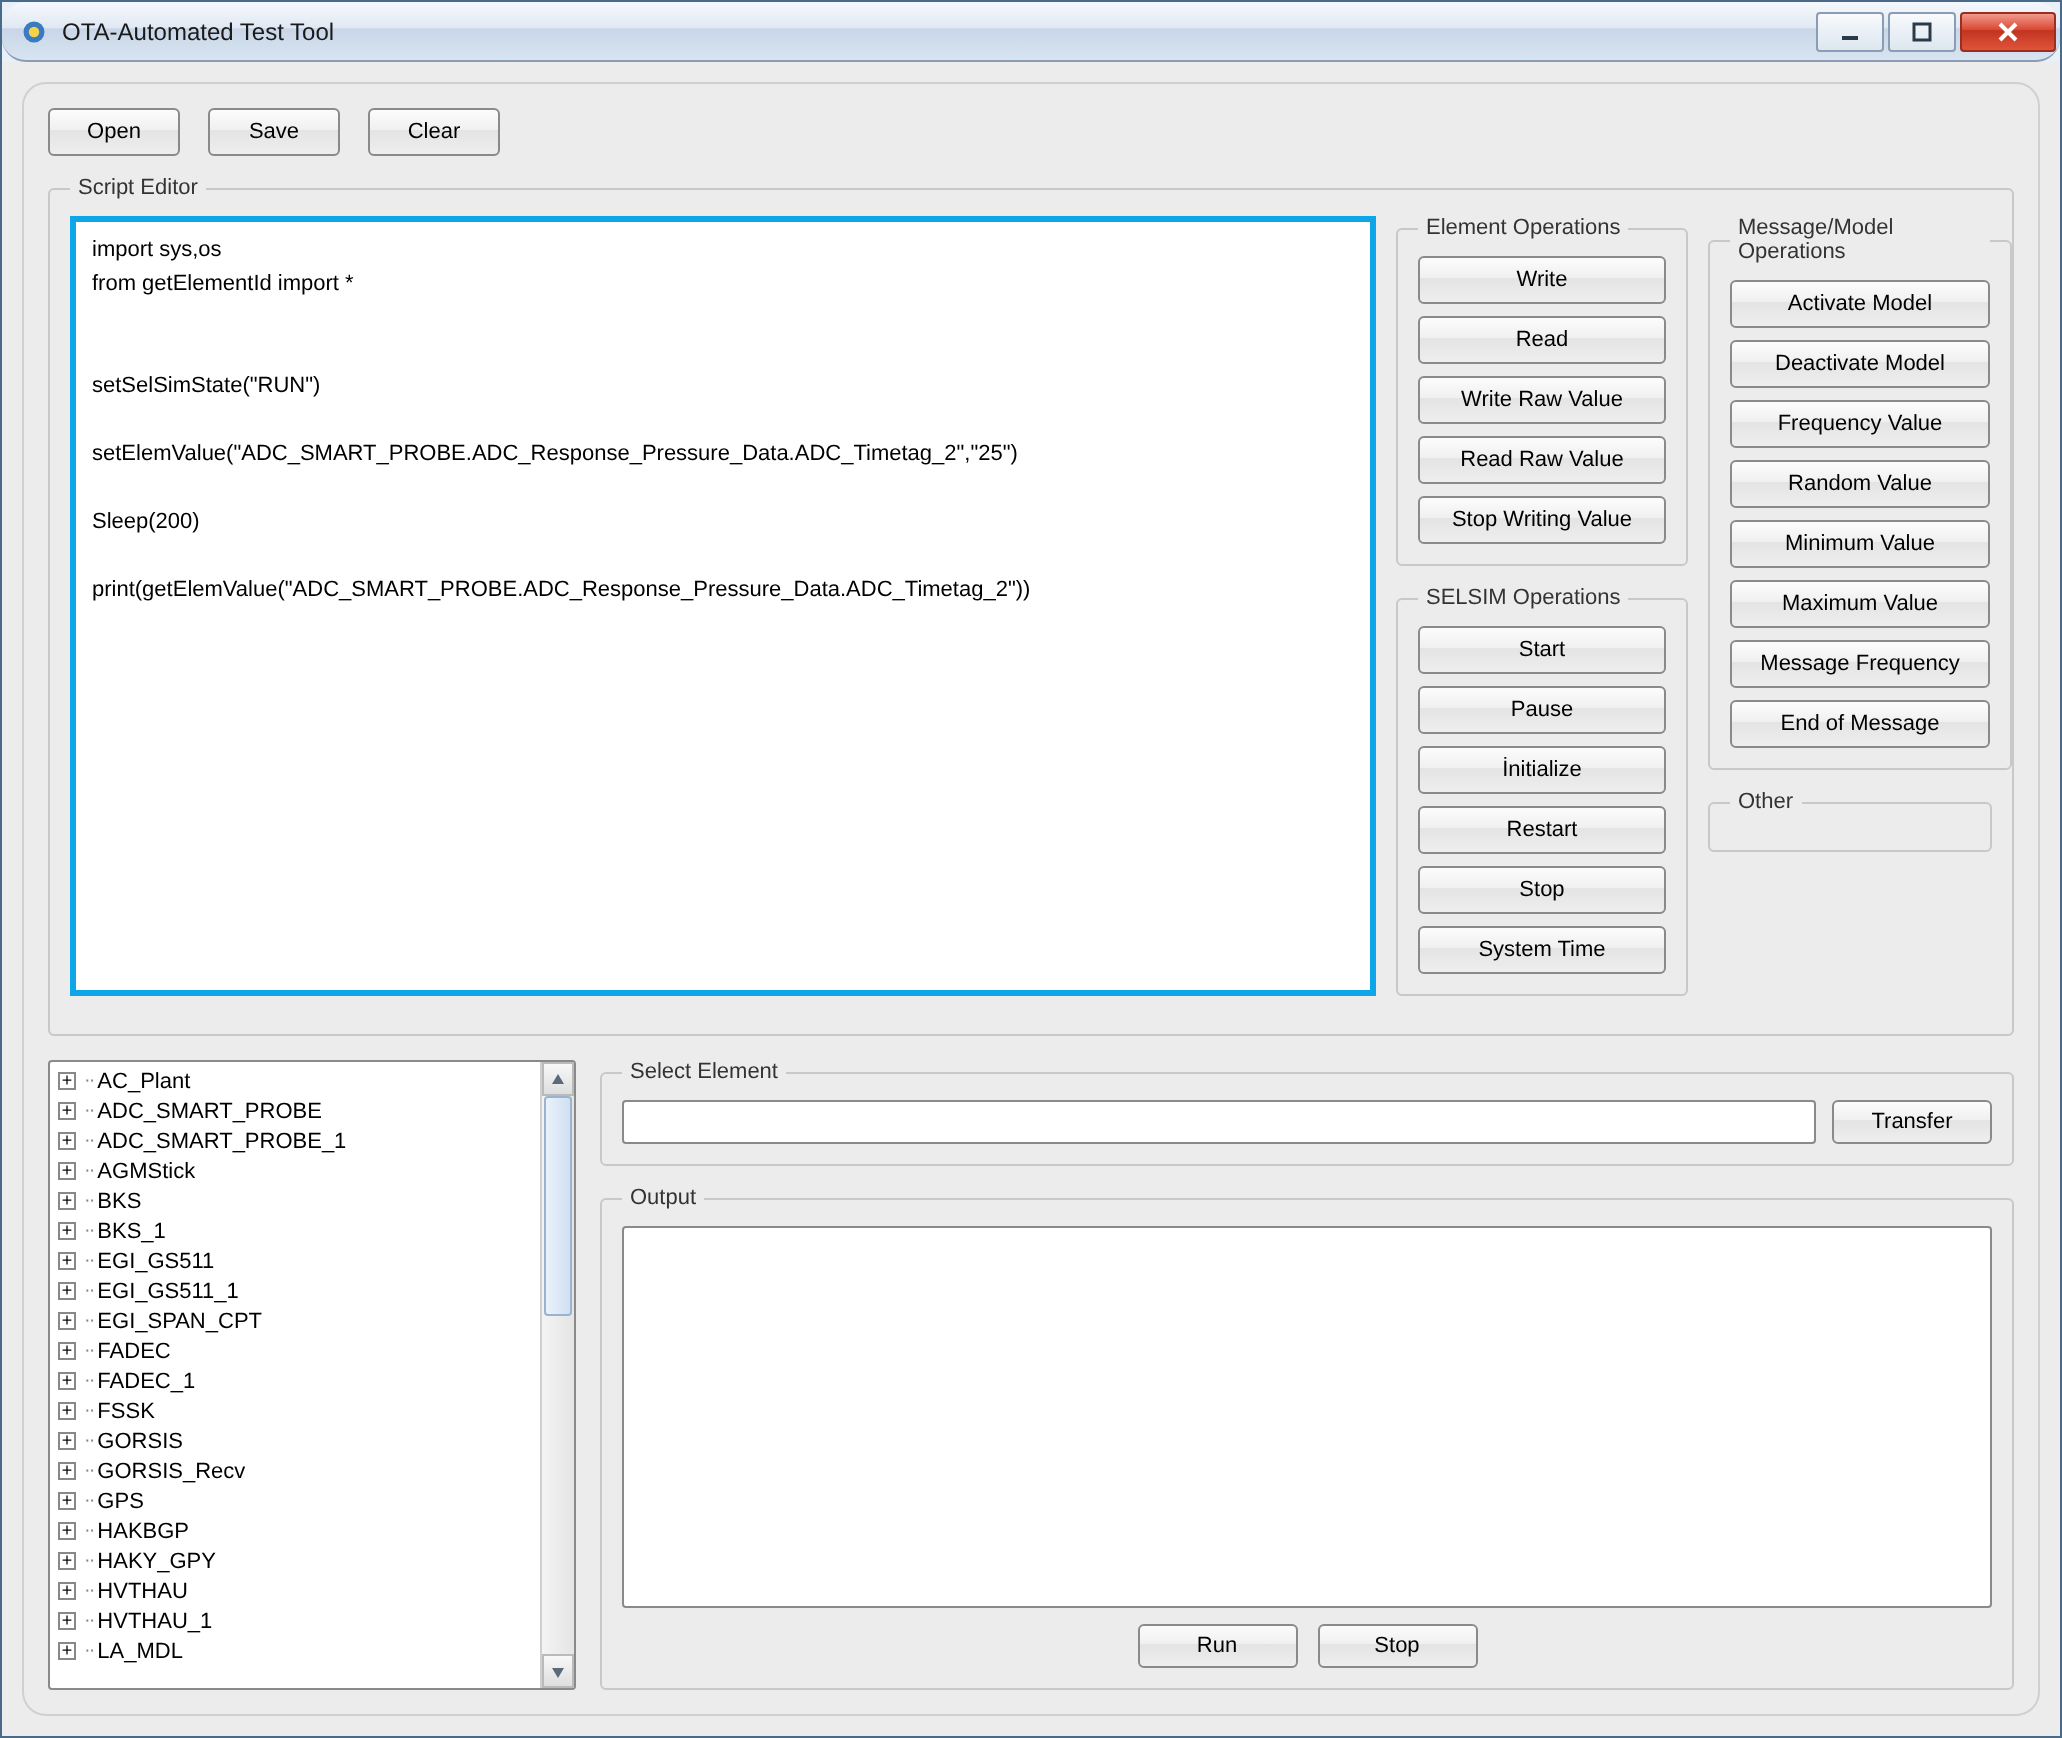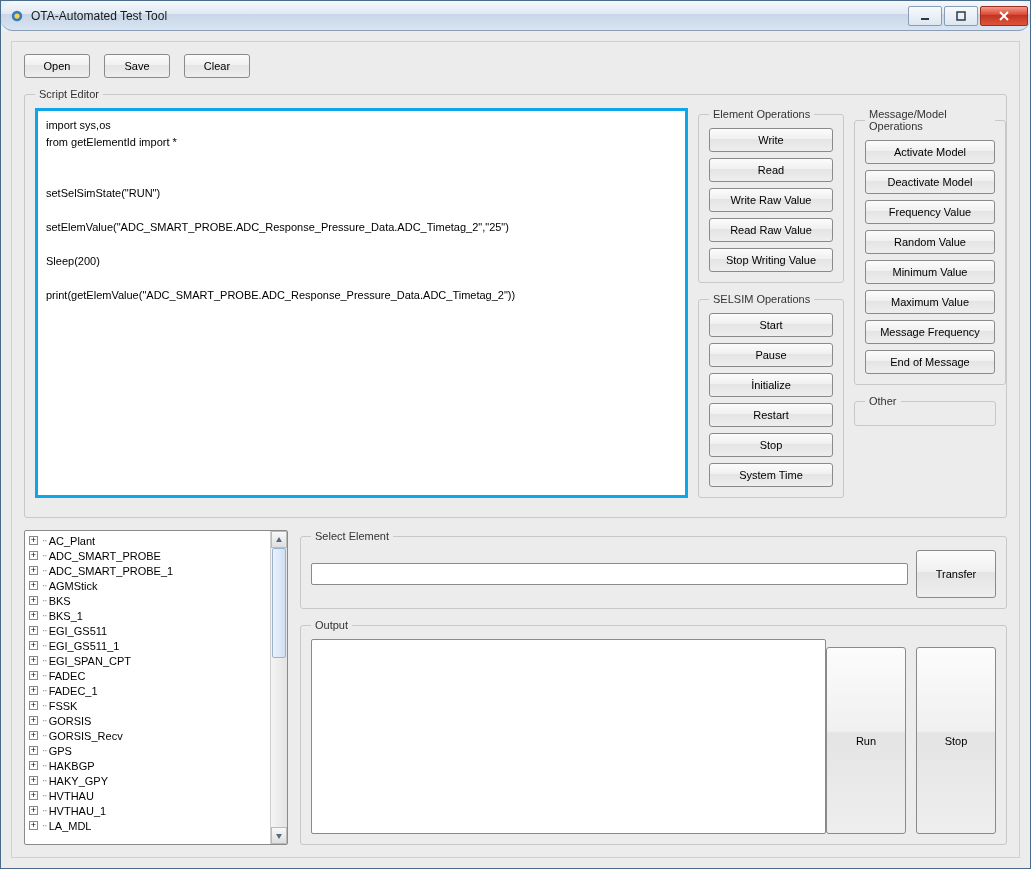--- a/index.html
+++ b/index.html
@@ -56,35 +56,35 @@
   flex: 1;
   background: #ececec;
   padding: 10px;
   display: flex;
   flex-direction: column;
 }
 .panel {
   flex: 1;
   background: #ececec;
   border: 1px solid #d0d0d0;
-  border-radius: 0;
+  border-radius: 12px;
   padding: 12px;
   display: flex;
   flex-direction: column;
 }
 .toolbar-row {
   display: flex;
   gap: 14px;
   margin-bottom: 10px;
 }
 .btn {
   background: linear-gradient(to bottom, #fcfcfc 0%, #f0f0f0 45%, #e4e4e4 46%, #eeeeee 100%);
   border: 1px solid #8a8a8a;
   border-radius: 3px;
-  padding: 17px 10px;
+  padding: 4px 10px;
   min-width: 70px;
   font-size: 11px;
   cursor: pointer;
   text-align: center;
   color: #000;
 }
 .btn.small { min-width: 66px; padding: 5px 8px; }
 .btn.wide { min-width: 116px; padding: 5px 4px; }
 .btn.wider { min-width: 130px; padding: 5px 4px; }
 
@@ -178,21 +178,21 @@
 .select-row { display: flex; gap: 8px; align-items: center; }
 .text-input {
   flex: 1;
   background: #fff;
   border: 1px solid #8a8a8a;
   border-radius: 2px;
   height: 22px;
   padding: 2px 6px;
   font-size: 11px;
 }
-.output-fs { flex: 1; display: flex; }
+.output-fs { flex: 1; display: flex; flex-direction: column; }
 .output-box {
   flex: 1;
   background: #fff;
   border: 1px solid #8a8a8a;
   border-radius: 2px;
 }
 .run-row { display: flex; justify-content: center; gap: 10px; margin-top: 8px; }
 </style>
 </head>
 <body>

